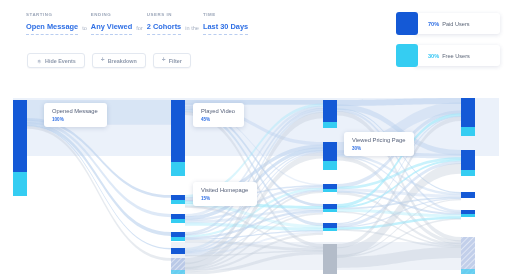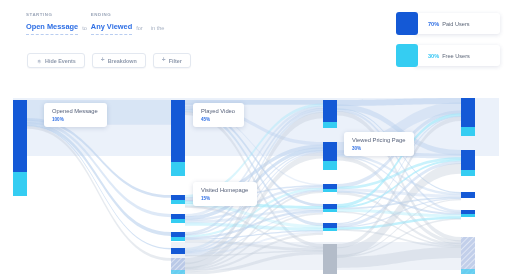--- a/index.html
+++ b/index.html
@@ -77,22 +77,30 @@
       <div class="q-value">Open Message</div>
     </div>
     <div class="q-join">to</div>
 
     <div class="q-group">
       <div class="q-label">ENDING</div>
       <div class="q-value">Any Viewed</div>
     </div>
     <div class="q-join">for</div>
 
+    <div class="q-group">
+      <div class="q-label">USERS IN</div>
+      <div class="q-value">2 Cohorts</div>
+    </div>
     <div class="q-join">in the</div>
 
+    <div class="q-group">
+      <div class="q-label">TIME</div>
+      <div class="q-value">Last 30 Days</div>
+    </div>
   </div>
 
   <div class="btn-row">
     <div class="btn">
       <svg class="gear" viewBox="0 0 24 24">
         <path fill="#aab4c6" d="M12 8a4 4 0 100 8 4 4 0 000-8zm0 6a2 2 0 110-4 2 2 0 010 4z"></path>
         <path fill="#aab4c6" d="M19.4 13l1.7-1-1.9-3.3-1.9.7a7.7 7.7 0 00-1.8-1l-.3-2h-3.8l-.3 2c-.6.2-1.2.6-1.8 1l-1.9-.7L5.5 12l1.7 1a7.6 7.6 0 000 2l-1.7 1 1.9 3.3 1.9-.7c.6.4 1.2.8 1.8 1l.3 2h3.8l.3-2c.6-.2 1.2-.6 1.8-1l1.9.7 1.9-3.3-1.7-1a7.6 7.6 0 000-2z" opacity=".45"></path>
       </svg>
       <span>Hide Events</span>
     </div>

